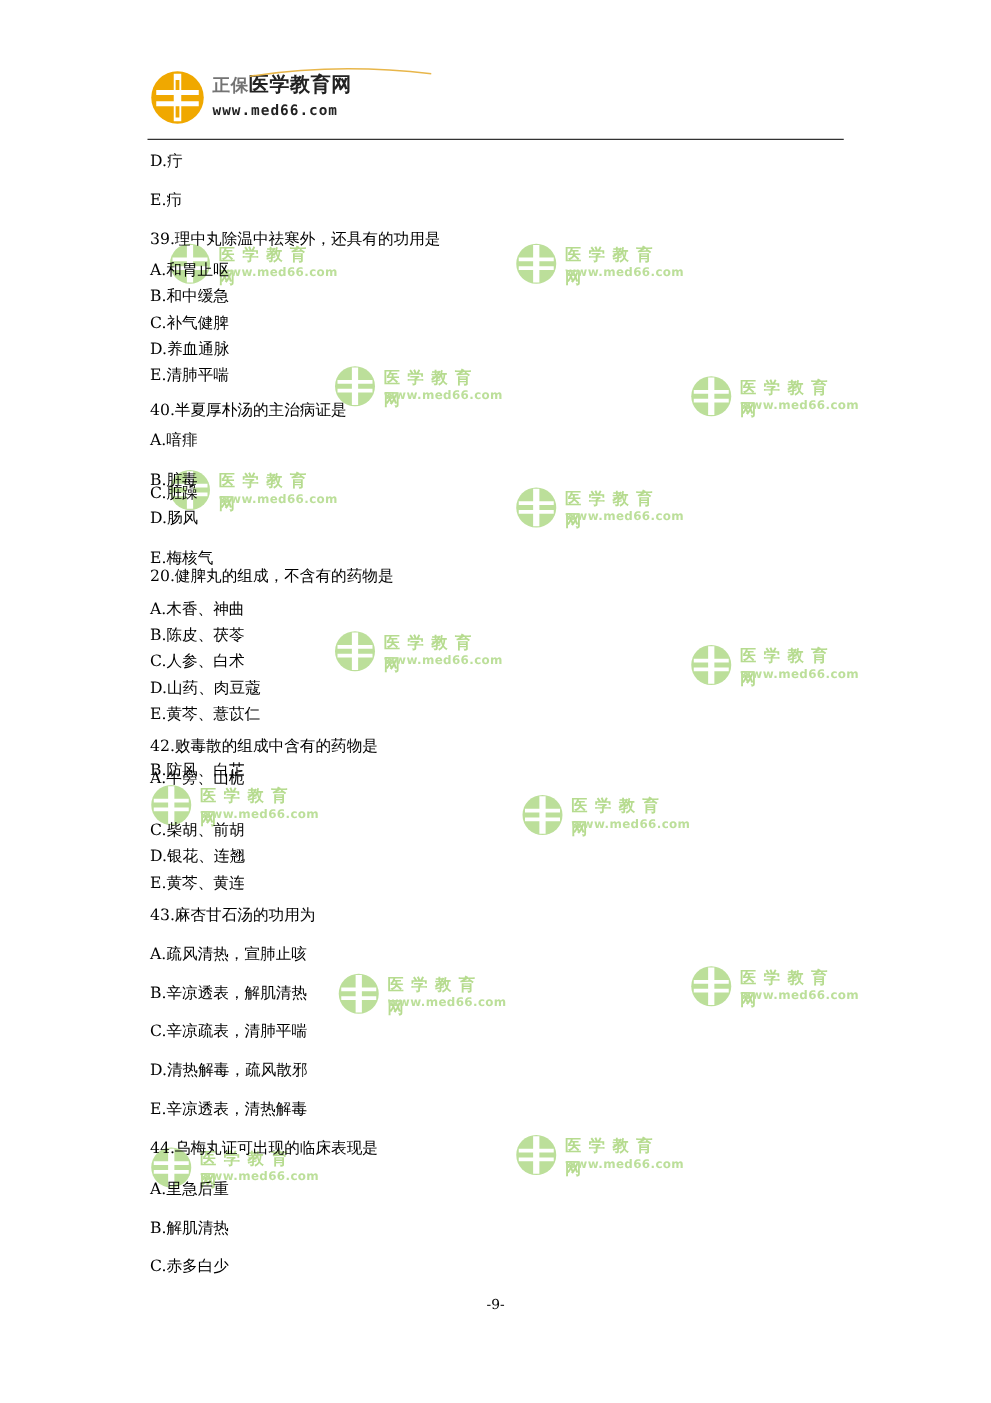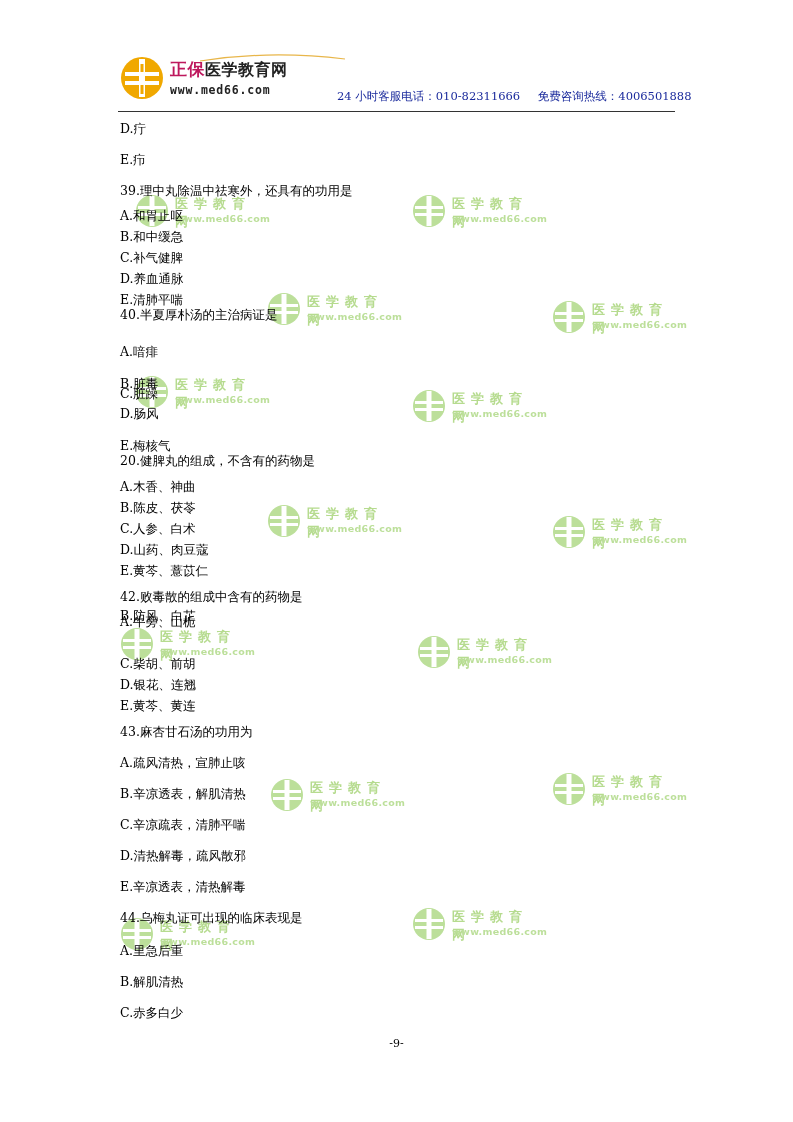--- a/index.html
+++ b/index.html
@@ -2,21 +2,21 @@
 <html><head>
 <meta charset="utf-8">
 <style>
   html, body { margin: 0; padding: 0; background: #ffffff; }
   body { width: 793px; height: 1122px; position: relative; overflow: hidden;
          font-family: "DejaVu Serif", "Liberation Serif", serif; color: #000; }
   .header { position: absolute; left: 0; top: 0; width: 793px; height: 115px; }
   .logo { position: absolute; left: 120px; top: 56px; width: 44px; height: 44px; }
   .brand { position: absolute; left: 170px; top: 58px; font-family: "DejaVu Sans", sans-serif; }
   .brand-zh { font-size: 16px; font-weight: bold; letter-spacing: 0.5px; white-space: nowrap; }
-  .brand-zh .zb { color: #be185d; font-size: 17px; }
+  .brand-zh .zb { color: #737373; font-size: 14px; }
   .brand-zh .rest { color: #222; }
   .brand-arc { position: absolute; left: 0px; top: -6px; width: 180px; height: 10px; }
   .brand-url { font-family: "DejaVu Sans Mono", monospace; font-weight: bold; font-size: 11.5px;
                color: #222; letter-spacing: 0.8px; margin-top: 2px; }
   .contact { position: absolute; left: 337px; top: 89px; font-size: 11.5px; color: #1a2a9c; white-space: nowrap; }
   .contact span + span { margin-left: 14px; }
   .rule { position: absolute; left: 118px; top: 111px; width: 557px; height: 1px; background: #333; }
 
   .content { position: absolute; left: 120px; top: 0; width: 560px; font-size: 12.5px; }
   .line { position: absolute; left: 0; white-space: nowrap; line-height: 16px; }
@@ -45,24 +45,20 @@
   </svg>
   <div class="brand">
     <svg class="brand-arc" viewBox="0 0 180 10">
       <path d="M30 9 Q100 -2 175 7" stroke="#e8b64a" stroke-width="1.2" fill="none"></path>
     </svg>
     <div class="brand-zh">
       <span class="zb">正保</span><span class="rest">医学教育网</span>
     </div>
     <div class="brand-url">www.med66.com</div>
   </div>
-  <div class="contact">
-    <span>24 小时客服电话：010-82311666</span>
-    <span>免费咨询热线：4006501888</span>
-  </div>
   <div class="rule"></div>
 </div>
 
 <div id="watermarks">
     <div class="wm" style="left: 135px; top: 192px;">
     <svg width="34" height="34" viewBox="0 0 34 34">
       <circle cx="17" cy="17" r="16" fill="#a6d579"></circle>
       <rect x="14.5" y="2" width="5" height="30" fill="#fff"></rect>
       <rect x="3" y="12" width="28" height="3" fill="#fff"></rect>
       <rect x="3" y="19" width="28" height="3" fill="#fff"></rect>
@@ -211,21 +207,21 @@
     <span>E</span>.<span>疖</span>
   </div>
 
   <div class="line" style="top:183px"><span>39</span>.<span>理中丸除温中祛寒外，还具有的功用是</span></div>
   <div class="line" style="top:208px"><span>A</span>.<span>和胃止呕</span></div>
   <div class="line" style="top:229px"><span>B</span>.<span>和中缓急</span></div>
   <div class="line" style="top:250px"><span>C</span>.<span>补气健脾</span></div>
   <div class="line" style="top:271px"><span>D</span>.<span>养血通脉</span></div>
   <div class="line" style="top:292px"><span>E</span>.<span>清肺平喘</span></div>
 
-  <div class="line" style="top:307px"><span>40</span>.<span>半夏厚朴汤的主治病证是</span></div>
+  <div class="line" style="top:320px"><span>40</span>.<span>半夏厚朴汤的主治病证是</span></div>
   <div class="line" style="top:344px"><span>A</span>.<span>喑痱</span></div>
   <div class="line" style="top:376px"><span>B</span>.<span>脏毒</span></div>
   <div class="line" style="top:386px"><span>C</span>.<span>脏躁</span></div>
   <div class="line" style="top:406px"><span>D</span>.<span>肠风</span></div>
   <div class="line" style="top:438px"><span>E</span>.<span>梅核气</span></div>
 
   <div class="line" style="top:453px"><span>20</span>.<span>健脾丸的组成，不含有的药物是</span></div>
   <div class="line" style="top:479px"><span>A</span>.<span>木香、神曲</span></div>
   <div class="line" style="top:500px"><span>B</span>.<span>陈皮、茯苓</span></div>
   <div class="line" style="top:521px"><span>C</span>.<span>人参、白术</span></div>

